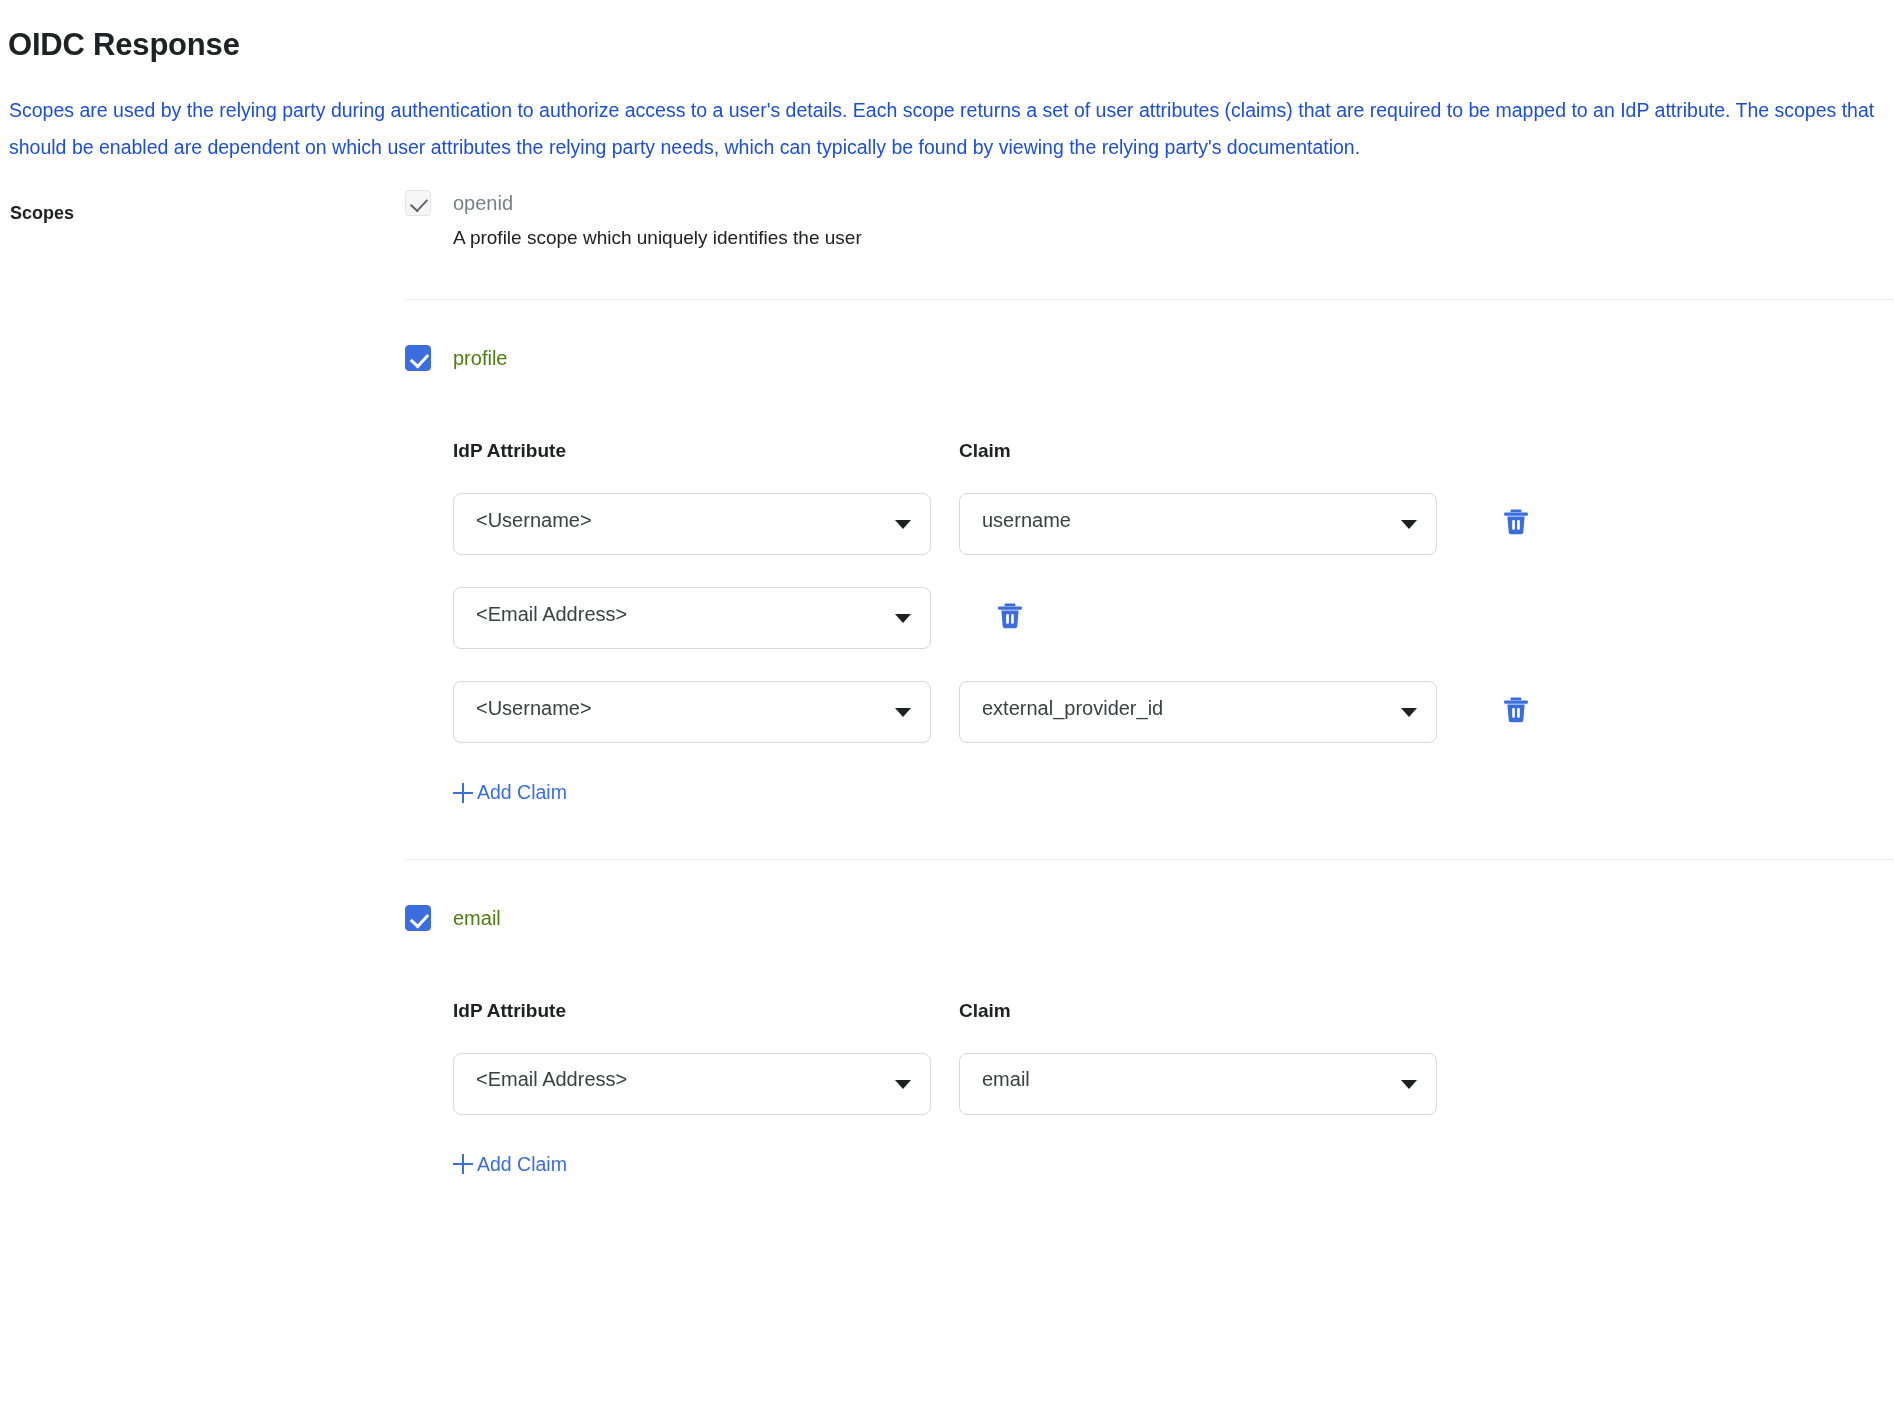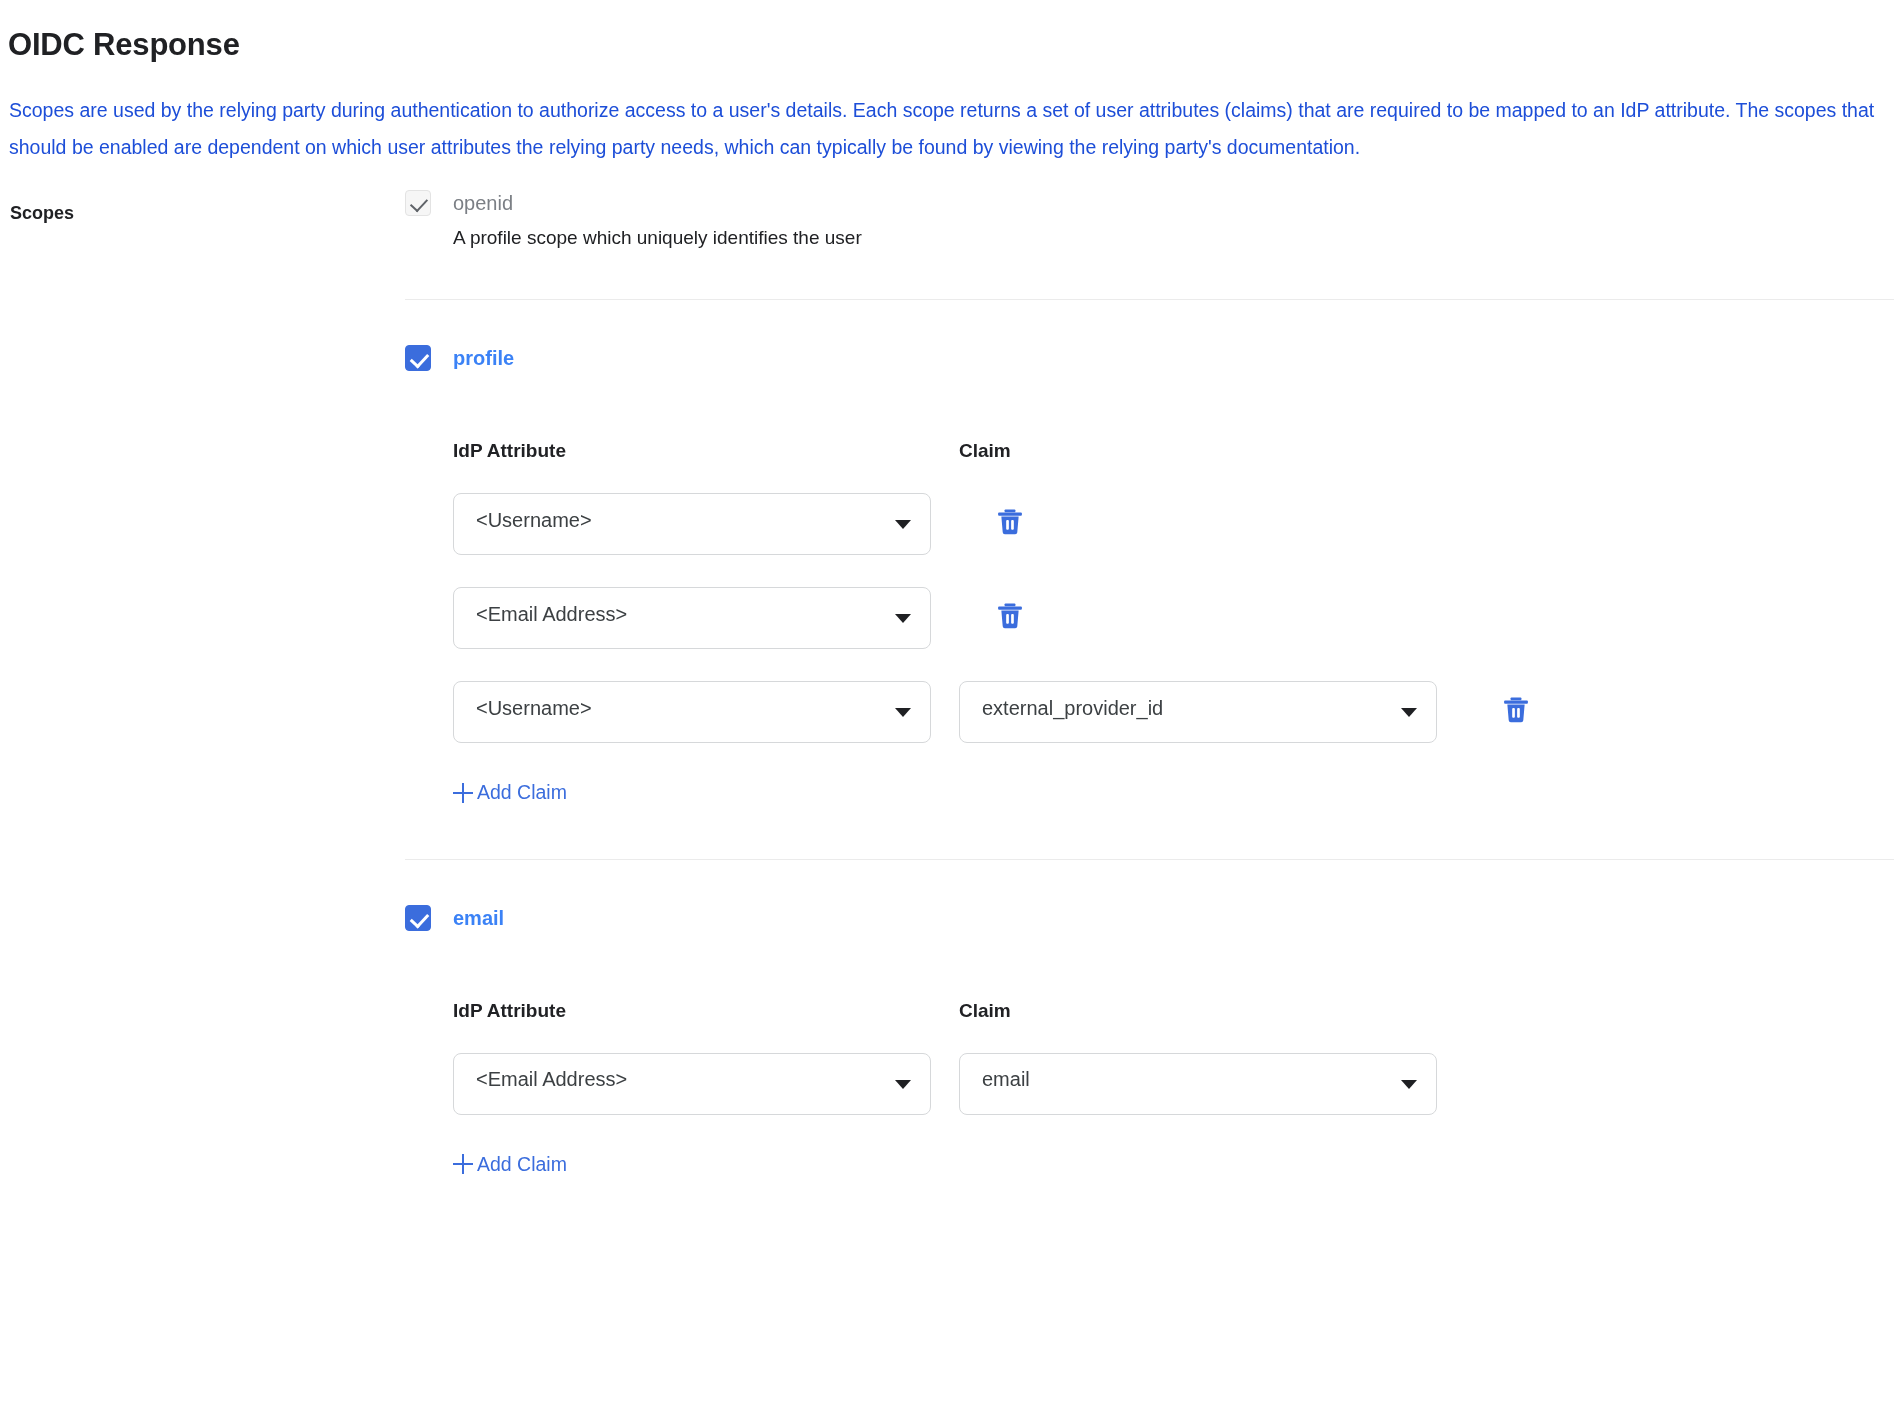--- a/index.html
+++ b/index.html
@@ -103,22 +103,22 @@
   }
 
   .scope-row {
     display: flex;
     align-items: flex-start;
     gap: 22px;
   }
   .scope-name {
     font-size: 20px;
     line-height: 26px;
-    font-weight: 700;
-    color: #3b82f6;
+    font-weight: 400;
+    color: #4d7c0f;
   }
   .scope-name.muted {
     font-weight: 400;
     color: #7b7f85;
   }
   .scope-desc {
     margin-left: 48px;
     margin-top: 9px;
     font-size: 19px;
     line-height: 26px;
@@ -254,20 +254,26 @@
         </div>
 
         
         <div class="claim-row" style="margin-top:31px;">
           <div class="col-idp">
             <div class="select">
               <span>&lt;Username&gt;</span>
               <span class="caret"></span>
             </div>
           </div>
+          <div class="col-claim">
+            <div class="select">
+              <span>username</span>
+              <span class="caret"></span>
+            </div>
+          </div>
           <div class="col-del">
             <button class="del-btn">
               <svg width="34" height="34" viewBox="0 0 24 24">
                 <rect x="8.2" y="3.1" width="7.6" height="2.1" rx="0.6" fill="#3b6ddd"></rect>
                 <rect x="3.6" y="5.3" width="16.8" height="2.3" rx="0.7" fill="#3b6ddd"></rect>
                 <path d="M5.9 8.2h12.2l-0.95 11.1a1.5 1.5 0 0 1-1.5 1.37H8.35a1.5 1.5 0 0 1-1.5-1.37L5.9 8.2z" fill="#3b6ddd"></path>
                 <rect x="9.3" y="10.6" width="1.9" height="6.9" rx="0.7" fill="#ffffff"></rect>
                 <rect x="12.8" y="10.6" width="1.9" height="6.9" rx="0.7" fill="#ffffff"></rect>
               </svg>
             </button>

